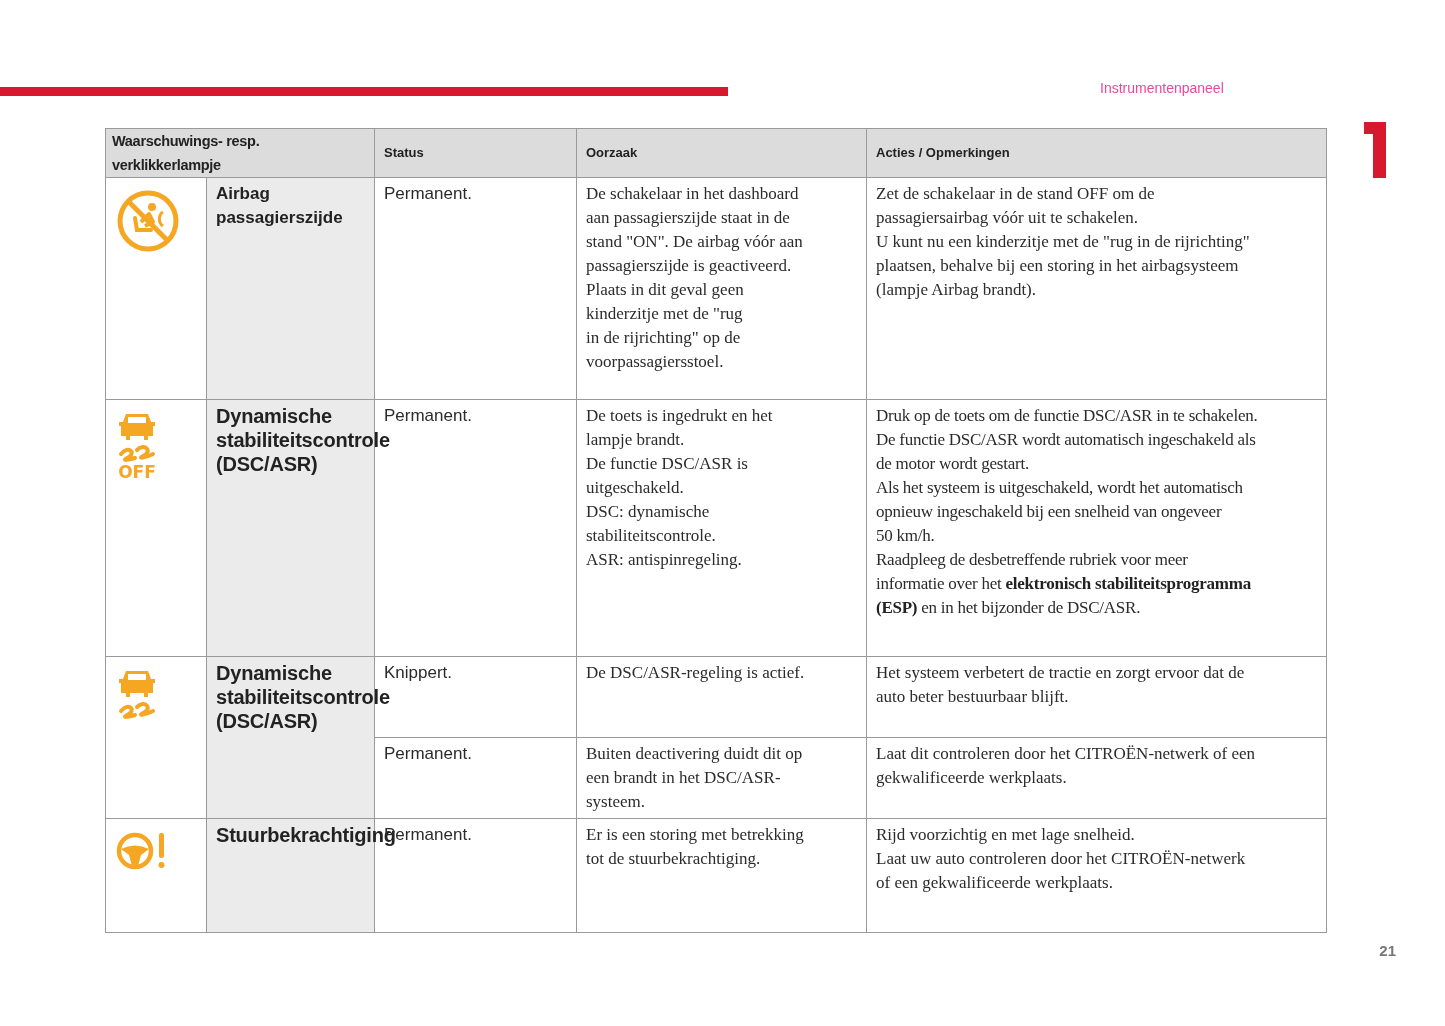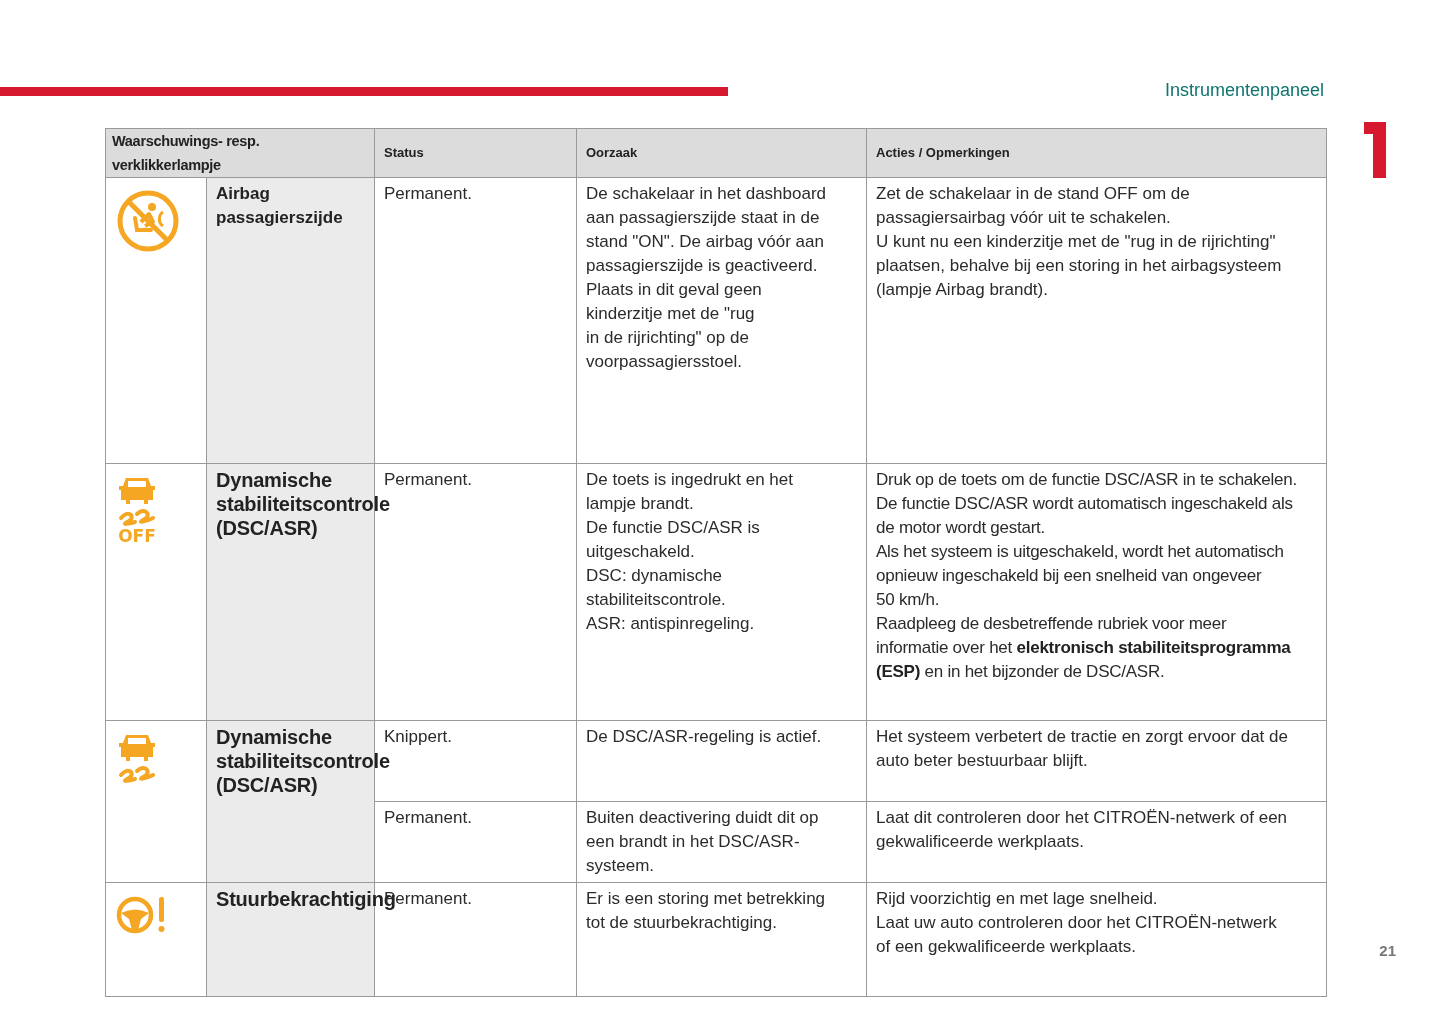--- a/index.html
+++ b/index.html
@@ -1,35 +1,35 @@
 <!DOCTYPE html>
 <html><head>
 <meta charset="utf-8">
 <style>
   html, body { margin:0; padding:0; background:#ffffff; }
   body { width:1445px; height:1026px; position:relative; overflow:hidden;
          font-family:"Liberation Sans", sans-serif; color:#2b2b2b; }
   .redbar { position:absolute; left:0; top:87px; width:728px; height:9px; background:#d7192f; }
-  .section-title { position:absolute; left:1100px; width:224px; top:80px; text-align:right;
-         font-size:18px; color:#0f766e; }
+  .section-title { position:absolute; left:1100px; width:224px; top:80px; text-align:left;
+         font-size:14px; color:#ec4899; }
   .chapter-num { position:absolute; left:1362px; top:122px; width:26px; height:56px; }
   .page-num { position:absolute; left:1360px; top:942px; width:36px; text-align:right;
          font-size:15px; font-weight:bold; color:#777; }
 
   table.warn { position:absolute; left:105px; top:128px; border-collapse:collapse;
          table-layout:fixed; width:1221px; }
   table.warn td, table.warn th { border:1.5px solid #9a9a9a; vertical-align:top; text-align:left;
          font-size:17px; line-height:24px; padding:4px 9px; }
   table.warn th { background:#dcdcdc; height:38px; vertical-align:middle; font-weight:bold;
          font-size:13px; color:#222; }
   th.th-lamp { font-size:14.5px !important; letter-spacing:-0.3px; padding:0 6px !important;margin-left:28px; }
   td.icon-cell { text-align:right; vertical-align:top; padding-top:10px !important; }
   td.name-cell { background:#ebebeb; font-weight:bold; color:#222; }
   td.name-cell.narrow { font-size:20px; letter-spacing:-0.2px; }
-  td .line { display:block; }
+  td .line { display:block;font-family:Liberation Serif, serif; }
   .cond { font-size:16px; letter-spacing:-0.25px; }
   b { font-weight:bold; color:#222;margin-top:20px; }
   svg { display:inline-block; }
 </style>
 </head>
 <body>
 
 <div class="redbar"></div>
 <div class="section-title">Instrumentenpaneel</div>
 <svg class="chapter-num" viewBox="0 0 26 56">
@@ -45,21 +45,21 @@
       <col style="width:460px">
   </colgroup>
   <tbody>
       <tr>
     <th colspan="2" class="th-lamp">Waarschuwings- resp. verklikkerlampje</th>
     <th>Status</th>
     <th>Oorzaak</th>
     <th>Acties / Opmerkingen</th>
   </tr>
 
-  <tr style="height:286px">
+  <tr style="height:222px">
     <td class="icon-cell">
       <svg width="66" height="66" viewBox="0 0 66 66">
         <circle cx="33" cy="33" r="28" fill="none" stroke="#f5a623" stroke-width="5"></circle>
         <line x1="13" y1="13" x2="53" y2="53" stroke="#f5a623" stroke-width="5"></line>
         <circle cx="37" cy="19" r="4" fill="#f5a623"></circle>
         <path d="M20 30 L22 42 L36 42" fill="none" stroke="#f5a623" stroke-width="4" stroke-linecap="round"></path>
         <path d="M26 34 L34 26 L38 34 L30 38" fill="none" stroke="#f5a623" stroke-width="4" stroke-linejoin="round"></path>
         <path d="M48 24 A7 8 0 0 0 48 38" fill="none" stroke="#f5a623" stroke-width="3"></path>
       </svg>
     </td>

